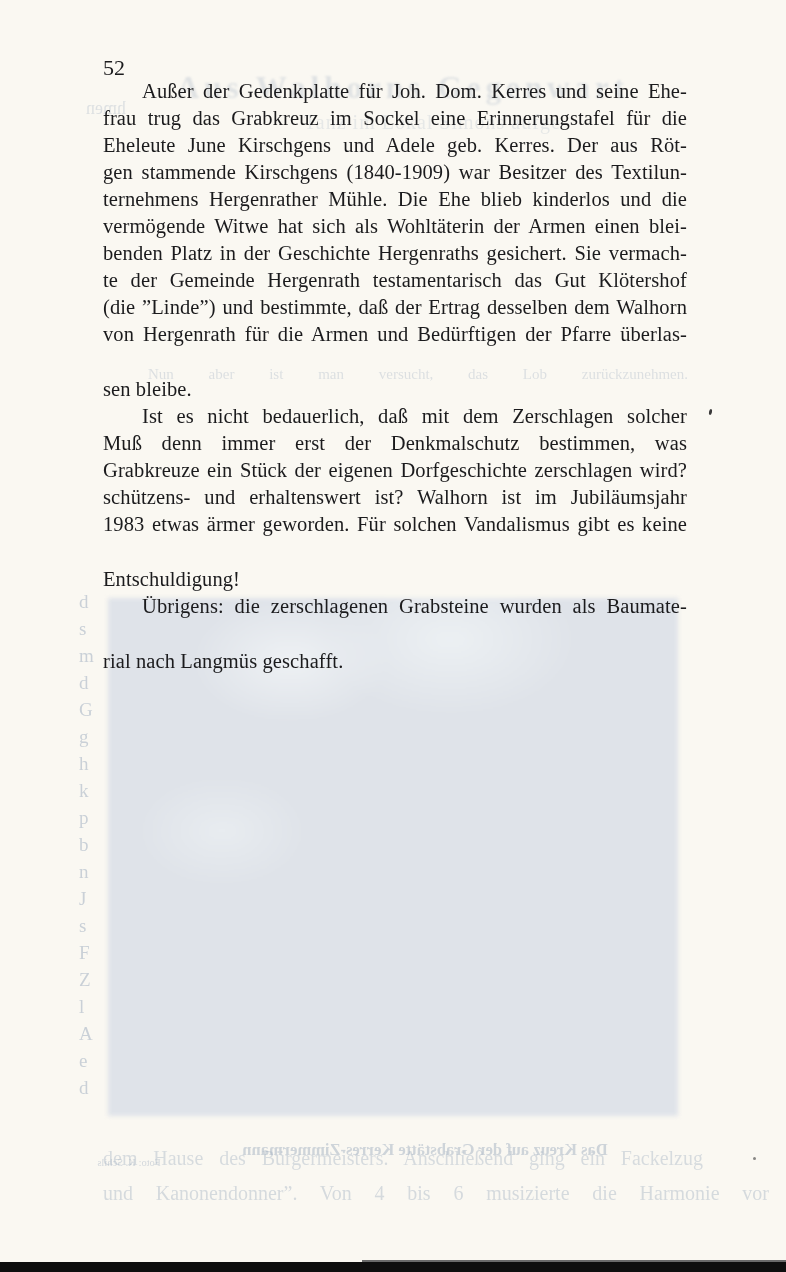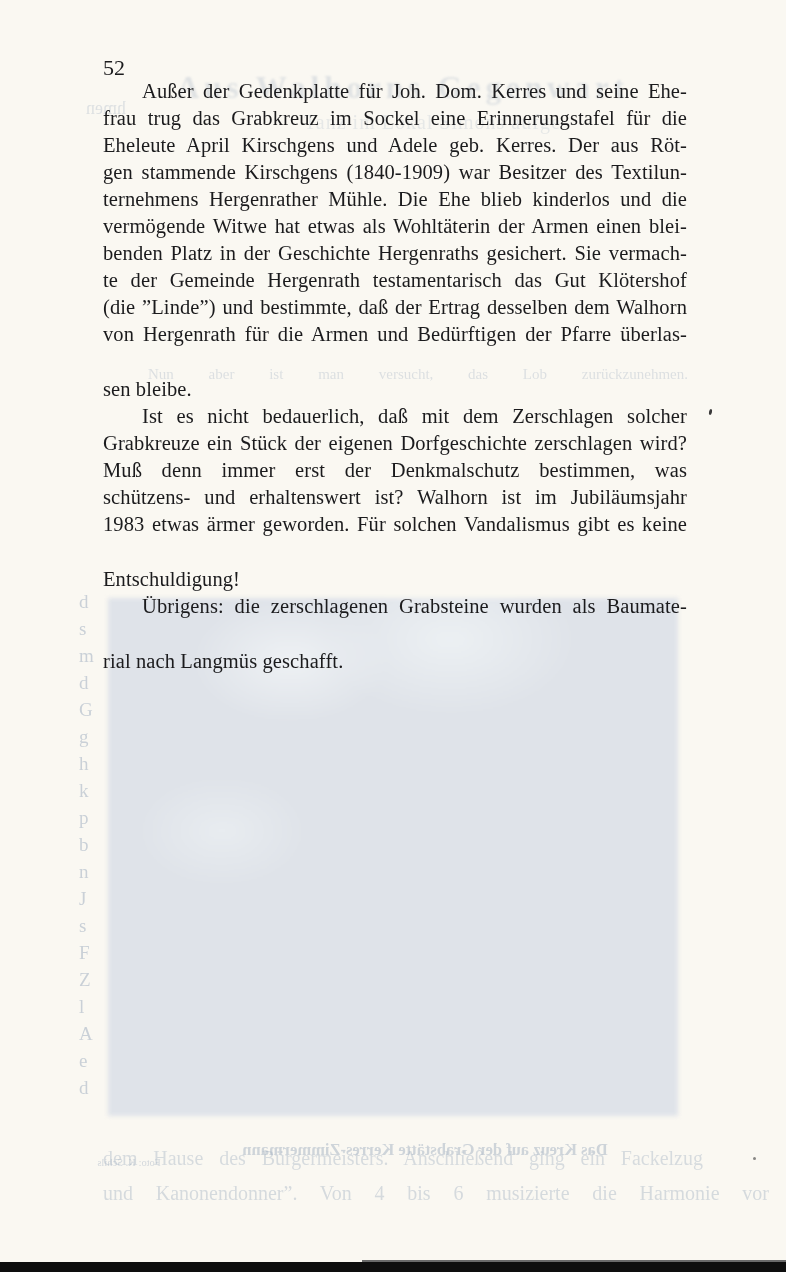--- a/index.html
+++ b/index.html
@@ -145,34 +145,34 @@
       <span style="top: 1051px;">e</span>
       <span style="top: 1078px;">d</span>
     </div>
 
   <div class="page-number">52</div>
 
   <div class="body-text">
       <div class="para">
         <div class="line indent">Außer der Gedenkplatte für Joh. Dom. Kerres und seine Ehe-</div>
         <div class="line">frau trug das Grabkreuz im Sockel eine Erinnerungstafel für die</div>
-        <div class="line">Eheleute April Kirschgens und Adele geb. Kerres. Der aus Röt-</div>
+        <div class="line">Eheleute June Kirschgens und Adele geb. Kerres. Der aus Röt-</div>
         <div class="line">gen stammende Kirschgens (1840-1909) war Besitzer des Textilun-</div>
         <div class="line">ternehmens Hergenrather Mühle. Die Ehe blieb kinderlos und die</div>
-        <div class="line">vermögende Witwe hat etwas als Wohltäterin der Armen einen blei-</div>
+        <div class="line">vermögende Witwe hat sich als Wohltäterin der Armen einen blei-</div>
         <div class="line">benden Platz in der Geschichte Hergenraths gesichert. Sie vermach-</div>
         <div class="line">te der Gemeinde Hergenrath testamentarisch das Gut Klötershof</div>
         <div class="line">(die ”Linde”) und bestimmte, daß der Ertrag desselben dem Walhorn</div>
         <div class="line">von Hergenrath für die Armen und Bedürftigen der Pfarre überlas-</div>
         <div class="line last">sen bleibe.</div>
       </div>
       <div class="para">
         <div class="line indent">Ist es nicht bedauerlich, daß mit dem Zerschlagen solcher</div>
+        <div class="line">Muß denn immer erst der Denkmalschutz bestimmen, was</div>
         <div class="line">Grabkreuze ein Stück der eigenen Dorfgeschichte zerschlagen wird?</div>
-        <div class="line">Muß denn immer erst der Denkmalschutz bestimmen, was</div>
         <div class="line">schützens- und erhaltenswert ist? Walhorn ist im Jubiläumsjahr</div>
         <div class="line">1983 etwas ärmer geworden. Für solchen Vandalismus gibt es keine</div>
         <div class="line last">Entschuldigung!</div>
       </div>
       <div class="para">
         <div class="line indent">Übrigens: die zerschlagenen Grabsteine wurden als Baumate-</div>
         <div class="line last">rial nach Langmüs geschafft.</div>
       </div>
     </div>
 

